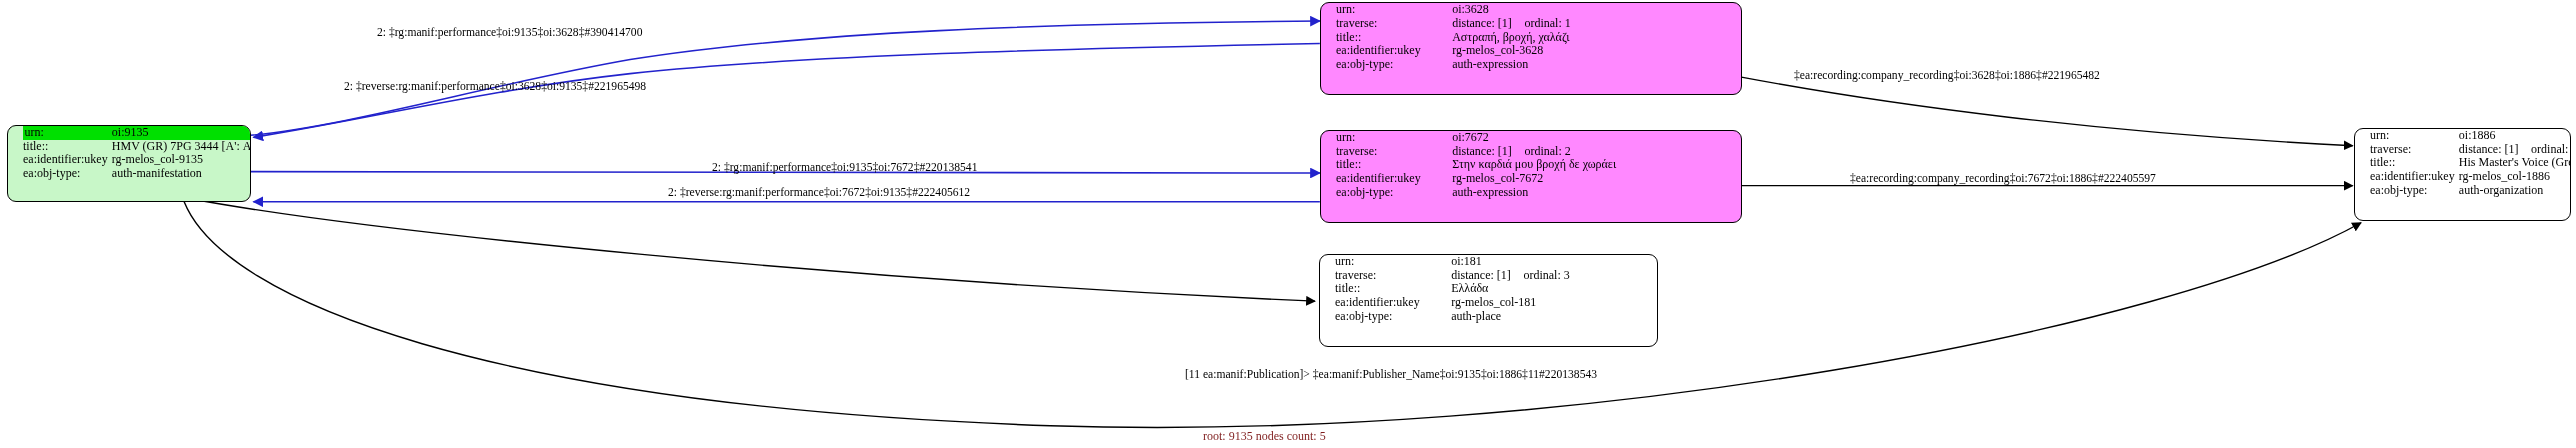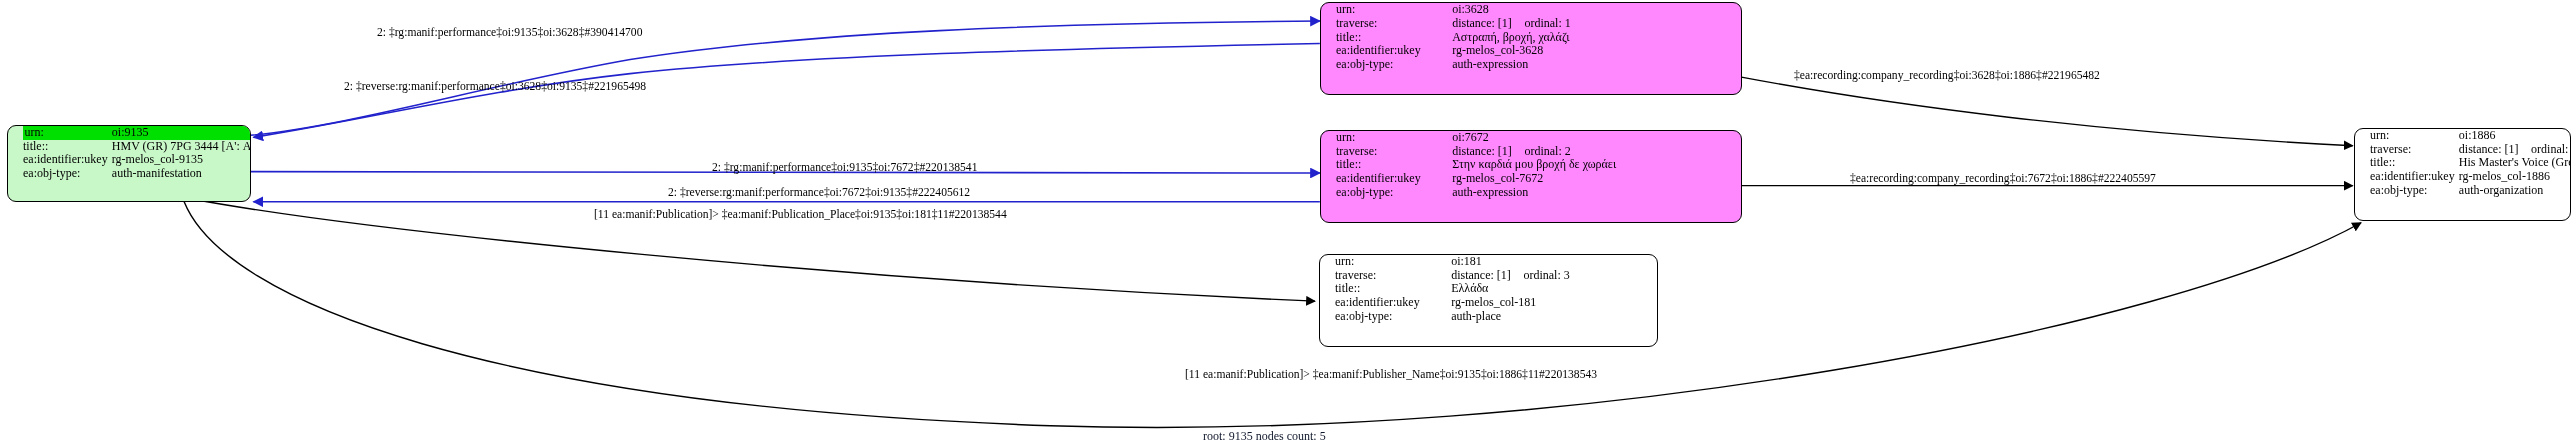--- a/index.html
+++ b/index.html
@@ -65,21 +65,21 @@
     position: absolute;
     font-size: 11.6px;
     line-height: 12.6px;
     color: #000000;
     white-space: nowrap;
     background: transparent;
   }
   .graph-caption {
     position: absolute;
     font-size: 12px;
-    color: #0f172a;
+    color: #7f1d1d;
     white-space: nowrap;
   }
 </style>
 </head>
 <body>
 
 <div id="canvas">
 
   <svg class="edges" viewBox="0 0 3679 641" xmlns="http://www.w3.org/2000/svg">
     <defs>
@@ -230,21 +230,20 @@
   </div>
 
   <div class="edge-label" style="left:377px; top:27px;">2: ‡rg:manif:performance‡oi:9135‡oi:3628‡#390414700</div>
 
   <div class="edge-label" style="left:344px; top:81px;">2: ‡reverse:rg:manif:performance‡oi:3628‡oi:9135‡#221965498</div>
 
   <div class="edge-label" style="left:712px; top:162px;">2: ‡rg:manif:performance‡oi:9135‡oi:7672‡#220138541</div>
 
   <div class="edge-label" style="left:668px; top:187px;">2: ‡reverse:rg:manif:performance‡oi:7672‡oi:9135‡#222405612</div>
 
-  <div class="edge-label" style="left:594px; top:209px;">[11 ea:manif:Publication]&gt; ‡ea:manif:Publication_Place‡oi:9135‡oi:181‡11#220138544</div>
 
   <div class="edge-label" style="left:1794px; top:70px;">‡ea:recording:company_recording‡oi:3628‡oi:1886‡#221965482</div>
 
   <div class="edge-label" style="left:1850px; top:173px;">‡ea:recording:company_recording‡oi:7672‡oi:1886‡#222405597</div>
 
   <div class="edge-label" style="left:1185px; top:369px;">[11 ea:manif:Publication]&gt; ‡ea:manif:Publisher_Name‡oi:9135‡oi:1886‡11#220138543</div>
 
   <div class="graph-caption" style="left:1203px; top:429px;">root: 9135 nodes count: 5</div>
 
 </div>

